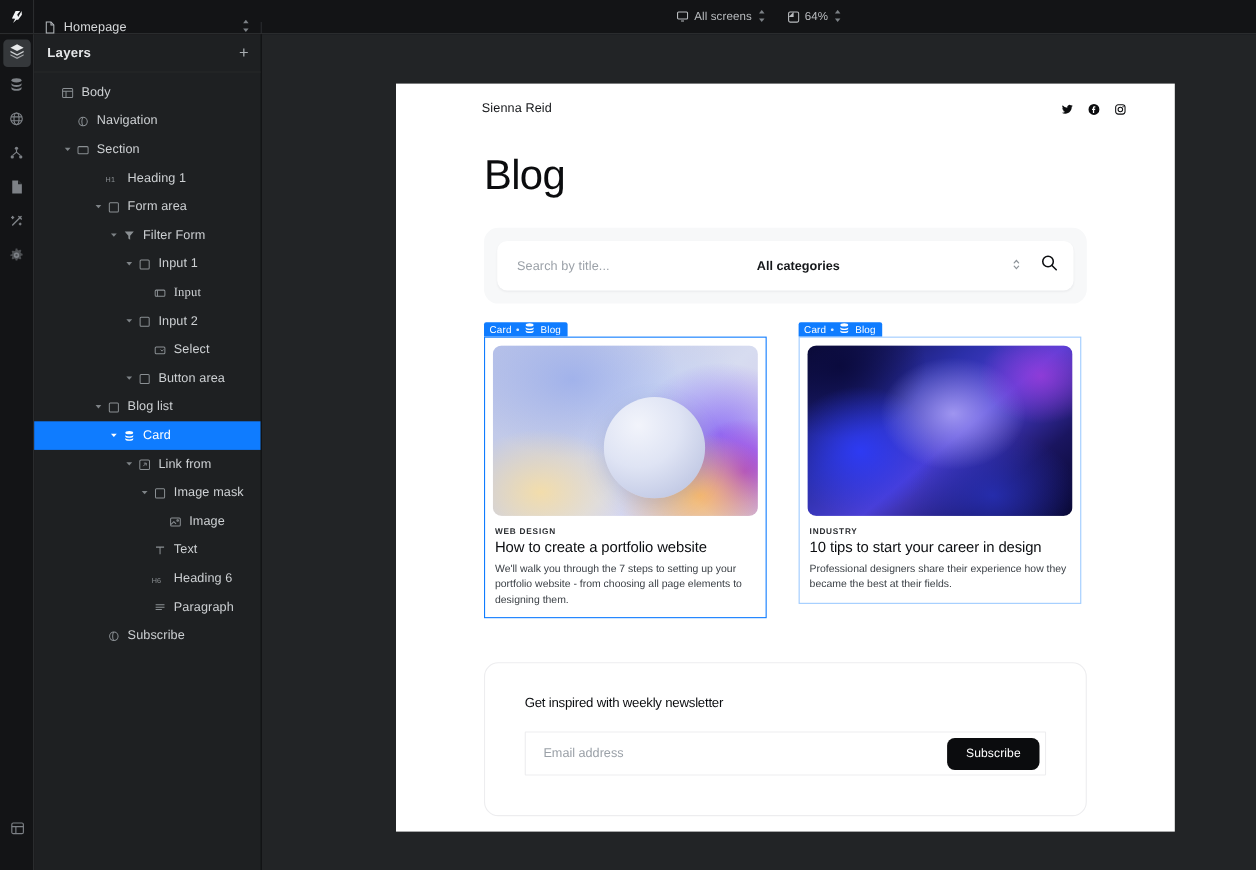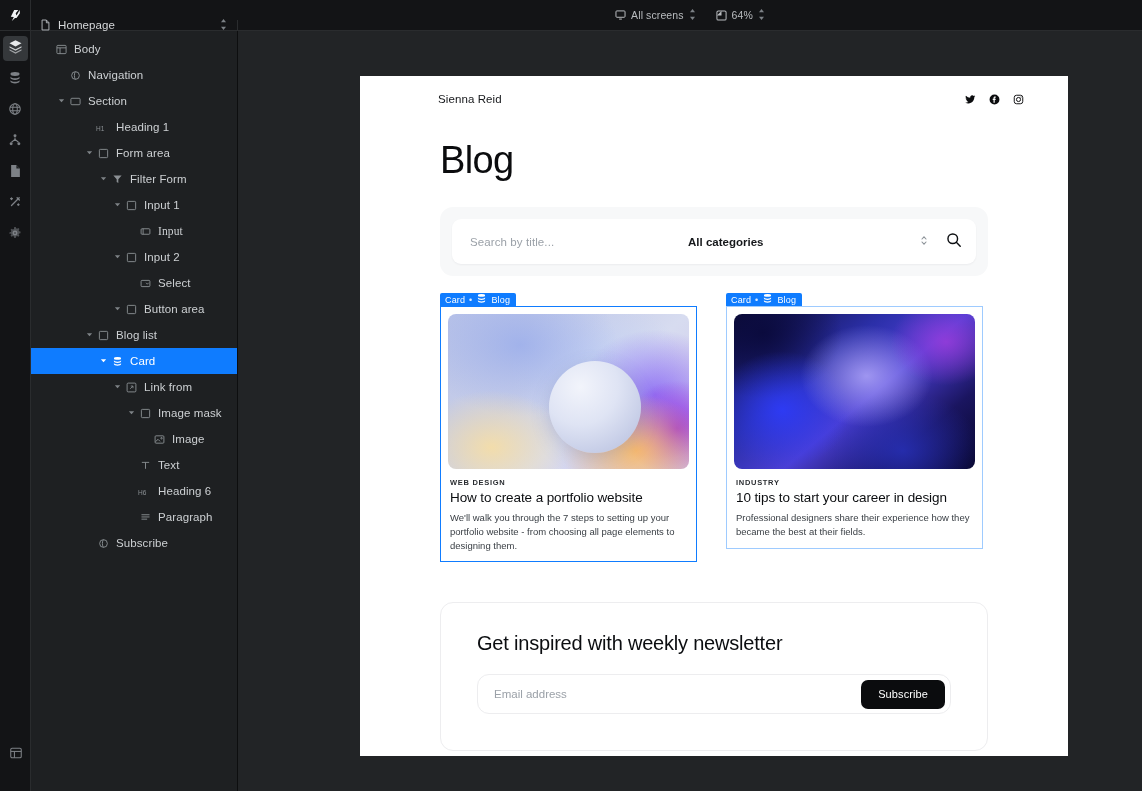--- a/index.html
+++ b/index.html
@@ -203,25 +203,25 @@
     font-size: 9.5px; line-height: 1.45; color: #3b4046;
   }
 
   
   .subscribe {
     margin: 40px auto 0; width: 548px;
     border: 1px solid #ededef; border-radius: 13px;
     padding: 29px 36px 36px;
   }
   .sub-h {
-    font-size: 20px; color: #0b0d10; font-weight: 400; letter-spacing: -.2px;
+    font-size: 12px; color: #0b0d10; font-weight: 400; letter-spacing: -.2px;
   }
   .sub-form {
     margin-top: 19px; height: 40px;
-    border: 1px solid #ededef; border-radius: 12px;
+    border: 1px solid #ededef; border-radius: 1px;
     display: flex; align-items: center; padding: 0 5px 0 16px;
   }
   .sub-form .sin { flex: 1; font-size: 11.5px; color: #9ba1a8; }
   .sub-btn {
     background: #0b0c0e; color: #fff; border-radius: 7px;
     height: 29px; padding: 0 17px;
     display: flex; align-items: center; font-size: 11px; letter-spacing: .1px;
   }
 </style>
 </head>
@@ -357,20 +357,24 @@
           <svg width="14" height="14" viewBox="0 0 16 16" fill="none" stroke="currentColor" stroke-width="1.2">
             <rect x="2" y="2.5" width="12" height="11" rx="1.5"></rect>
               <path d="M2 6.2h12"></path>
               <path d="M6.2 6.2v7.3"></path>
           </svg>
         </span>
       </div>
     </div>
 
     <div class="layers">
+      <div class="layers-head">
+        <span class="title">Layers</span>
+        <span class="plus">+</span>
+      </div>
       <div class="tree" id="layer-tree">
           <div class="node" style="padding-left: 10px;">
             <span class="caret"></span>
             <span class="nicon">
               <svg width="11" height="11" viewBox="0 0 12 12" fill="none" stroke="currentColor" stroke-width="1">
                 <rect x="1" y="1.5" width="10" height="9" rx="1"></rect>
                 <path d="M1 4.2h10"></path>
                 <path d="M4.4 4.2v6.3"></path>
               </svg>
             </span>

